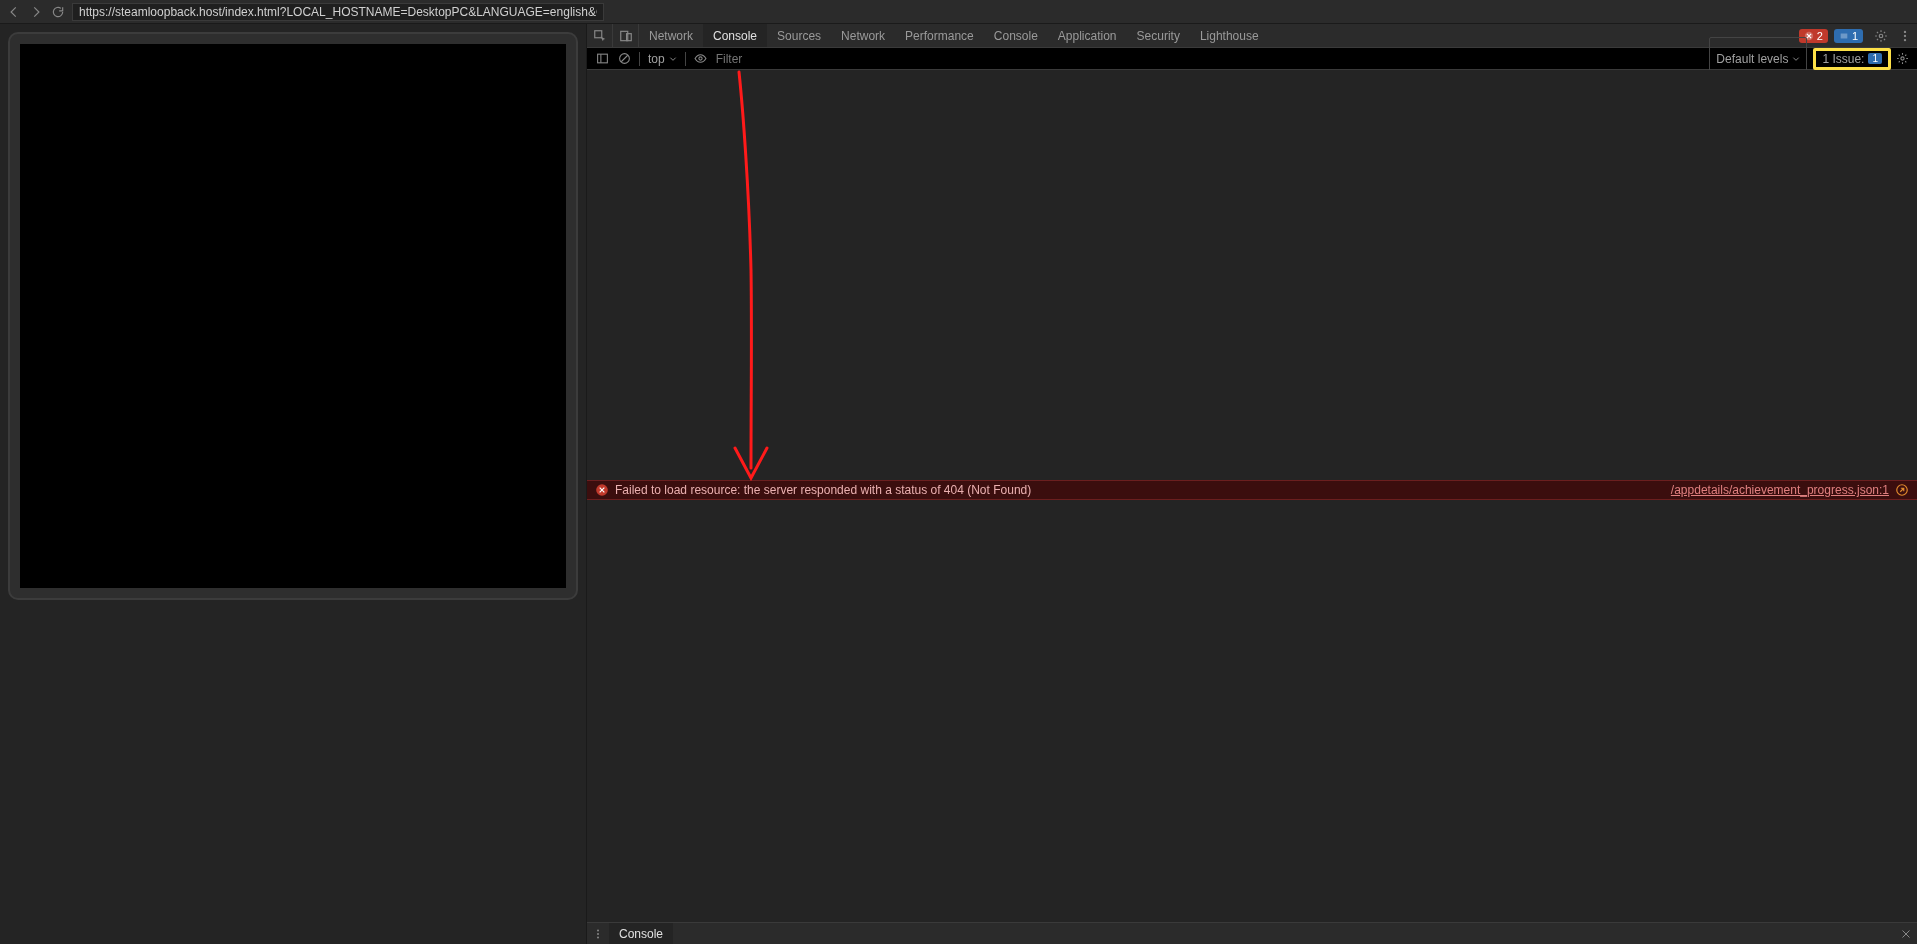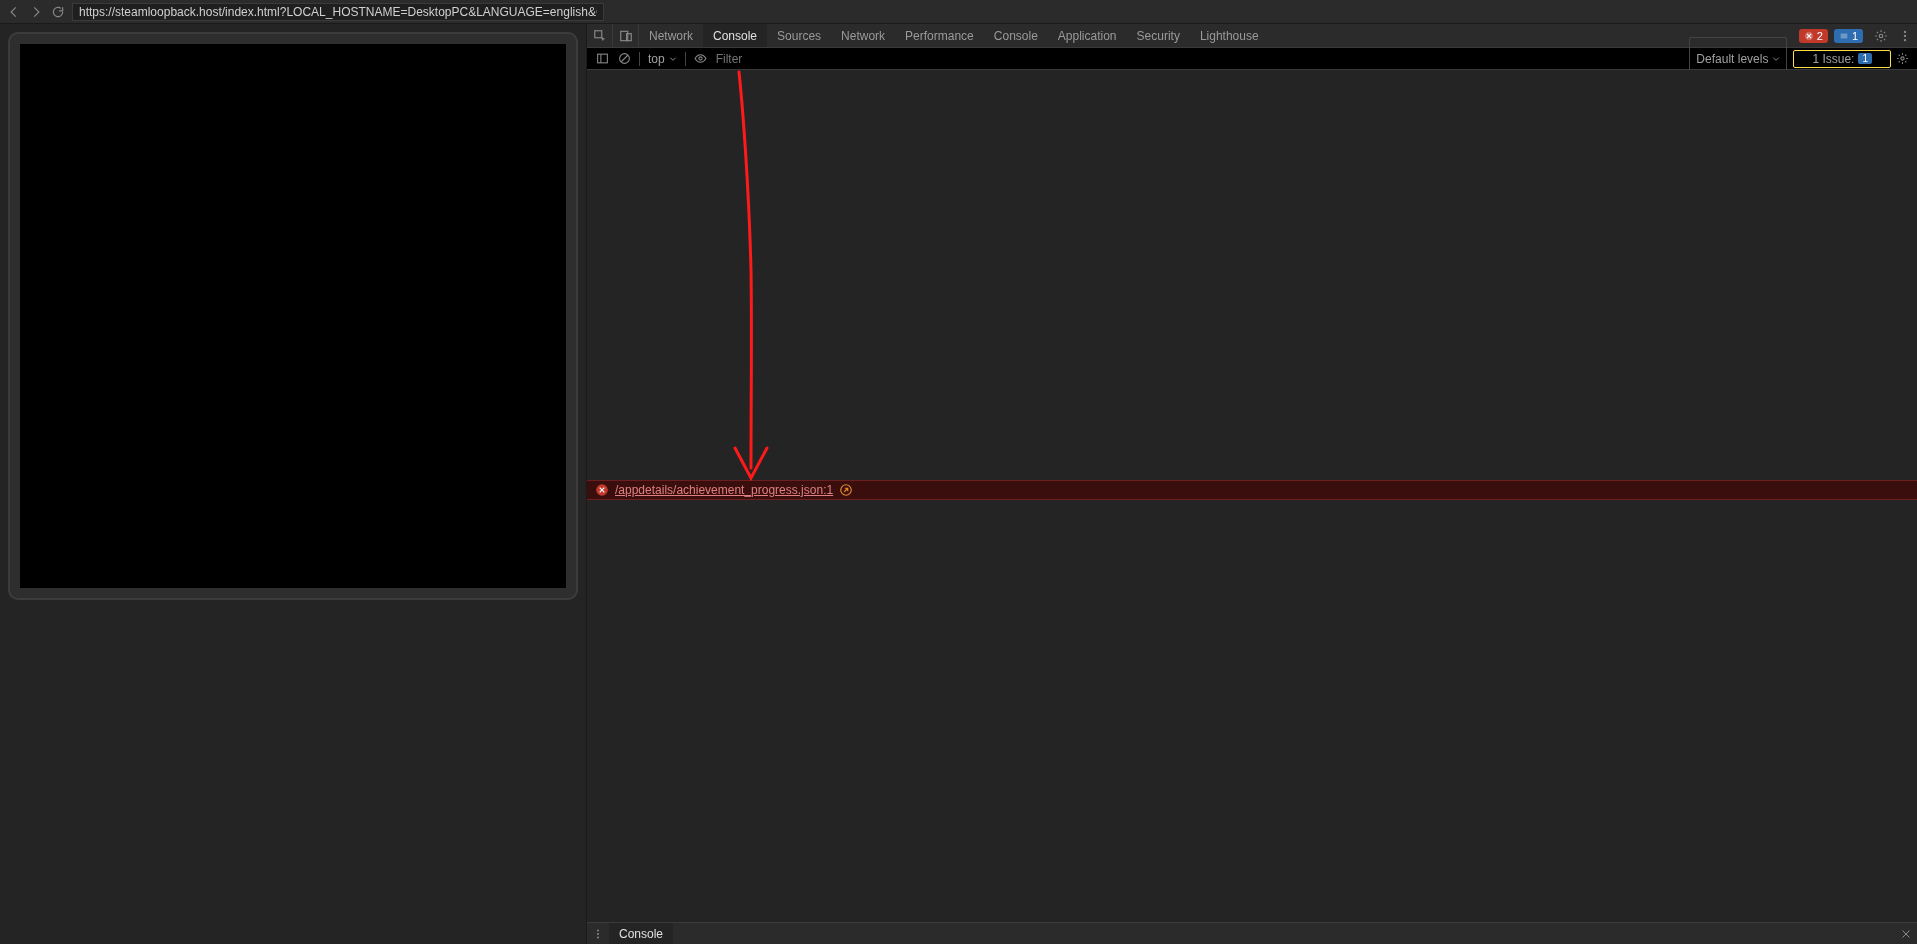--- a/index.html
+++ b/index.html
@@ -36,21 +36,21 @@
 .console-toolbar { height: 22px; background: #000000; display: flex; align-items: center; border-bottom: 1px solid #3a3a3a; font-size: 12px; gap: 0; padding: 0 4px; }
 .console-toolbar .tb-btn { width: 22px; height: 22px; display: flex; align-items: center; justify-content: center; color: #888; cursor: pointer; }
 .console-toolbar .tb-btn svg { width: 13px; height: 13px; }
 .console-toolbar .vsep { width: 1px; height: 14px; background: #444; margin: 0 4px; }
 .ctx-select { display: flex; align-items: center; gap: 4px; color: #a0a0a0; cursor: pointer; padding: 0 4px; }
 .ctx-select svg { width: 8px; height: 8px; }
 .filter-input { background: transparent; border: none; color: #a0a0a0; font-size: 12px; outline: none; padding: 0 4px; width: 640px; }
 .console-toolbar .flex-spacer { flex: 1; }
 .levels-select { border: 1px solid #444; padding: 14px 6px; border-radius: 2px; display: flex; align-items: center; gap: 4px; cursor: pointer; color: #a0a0a0; }
 .levels-select svg { width: 8px; height: 8px; }
-.issue-pill { border: 1px solid #fde047; padding: 1px 18px; border-radius: 2px; display: flex; align-items: center; gap: 4px; color: #a0a0a0; margin-left: 6px; }
+.issue-pill { border: 3px solid #fde047; padding: 1px 6px; border-radius: 2px; display: flex; align-items: center; gap: 4px; color: #a0a0a0; margin-left: 6px; }
 .issue-pill .mini-badge { background: #2e6db0; color: #fff; font-size: 10px; padding: 0 4px; border-radius: 2px; }
 
 
 .console-body { flex: 1; overflow: auto; background: #242424; font-family: Consolas, "Courier New", monospace; font-size: 12px; position: relative; }
 .console-gap { height: 410px; }
 .err-row { display: flex; align-items: center; background: #3b0e0e; border-top: 1px solid #6b1f1f; border-bottom: 1px solid #6b1f1f; padding: 2px 8px; color: #f0a0a0; }
 .err-row .err-icon { width: 14px; height: 14px; margin-right: 6px; flex-shrink: 0; }
 .err-row .err-icon circle { fill: #c0392b; }
 .err-row .err-icon path { stroke: #fff; stroke-width: 2; fill: none; }
 .err-row .err-msg { flex: 1; color: #eab0b0; }
@@ -206,20 +206,21 @@
       <svg class="annotation" width="60" height="420" viewBox="0 0 60 420">
         <path d="M18 2 C 22 40, 28 120, 30 200 C 31 260, 30 330, 30 398" stroke="#ff1a1a" stroke-width="3" fill="none" stroke-linecap="round"></path>
         <path d="M14 378 L30 408 L46 378" stroke="#ff1a1a" stroke-width="3" fill="none" stroke-linecap="round"></path>
       </svg>
       <div class="console-gap"></div>
       <div class="err-row">
         <svg class="err-icon" viewBox="0 0 24 24">
             <circle cx="12" cy="12" r="10"></circle>
             <path d="M8 8l8 8M16 8l-8 8"></path>
           </svg>
+        <span class="err-msg">Failed to load resource: the server responded with a status of 404 (Not Found)</span>
         <span class="err-src">/appdetails/achievement_progress.json:1</span>
         <svg class="err-link-icon" viewBox="0 0 24 24">
             <circle cx="12" cy="12" r="9"></circle>
             <path d="M9 15l6-6M10 9h5v5"></path>
           </svg>
       </div>
     </div>
 
     <div class="drawer">
       <div class="drawer-kebab">

